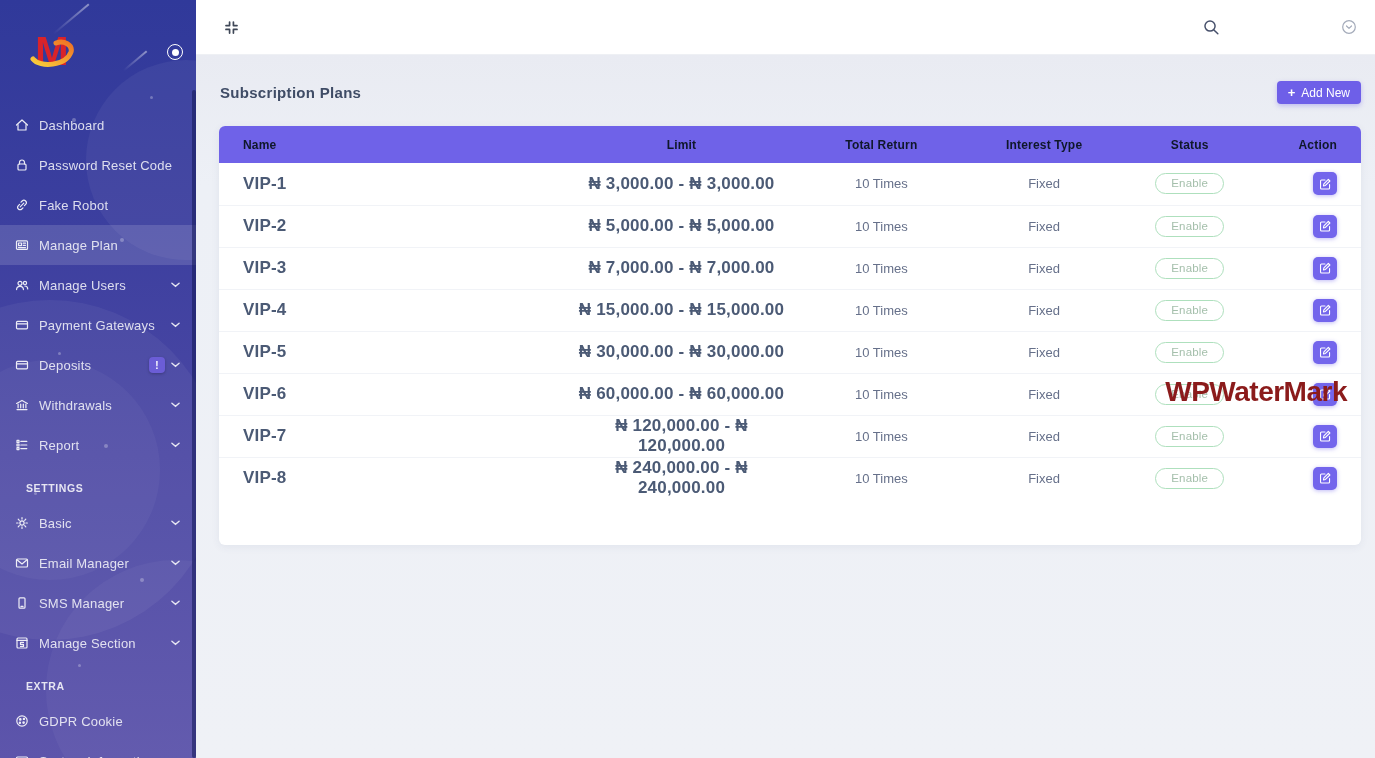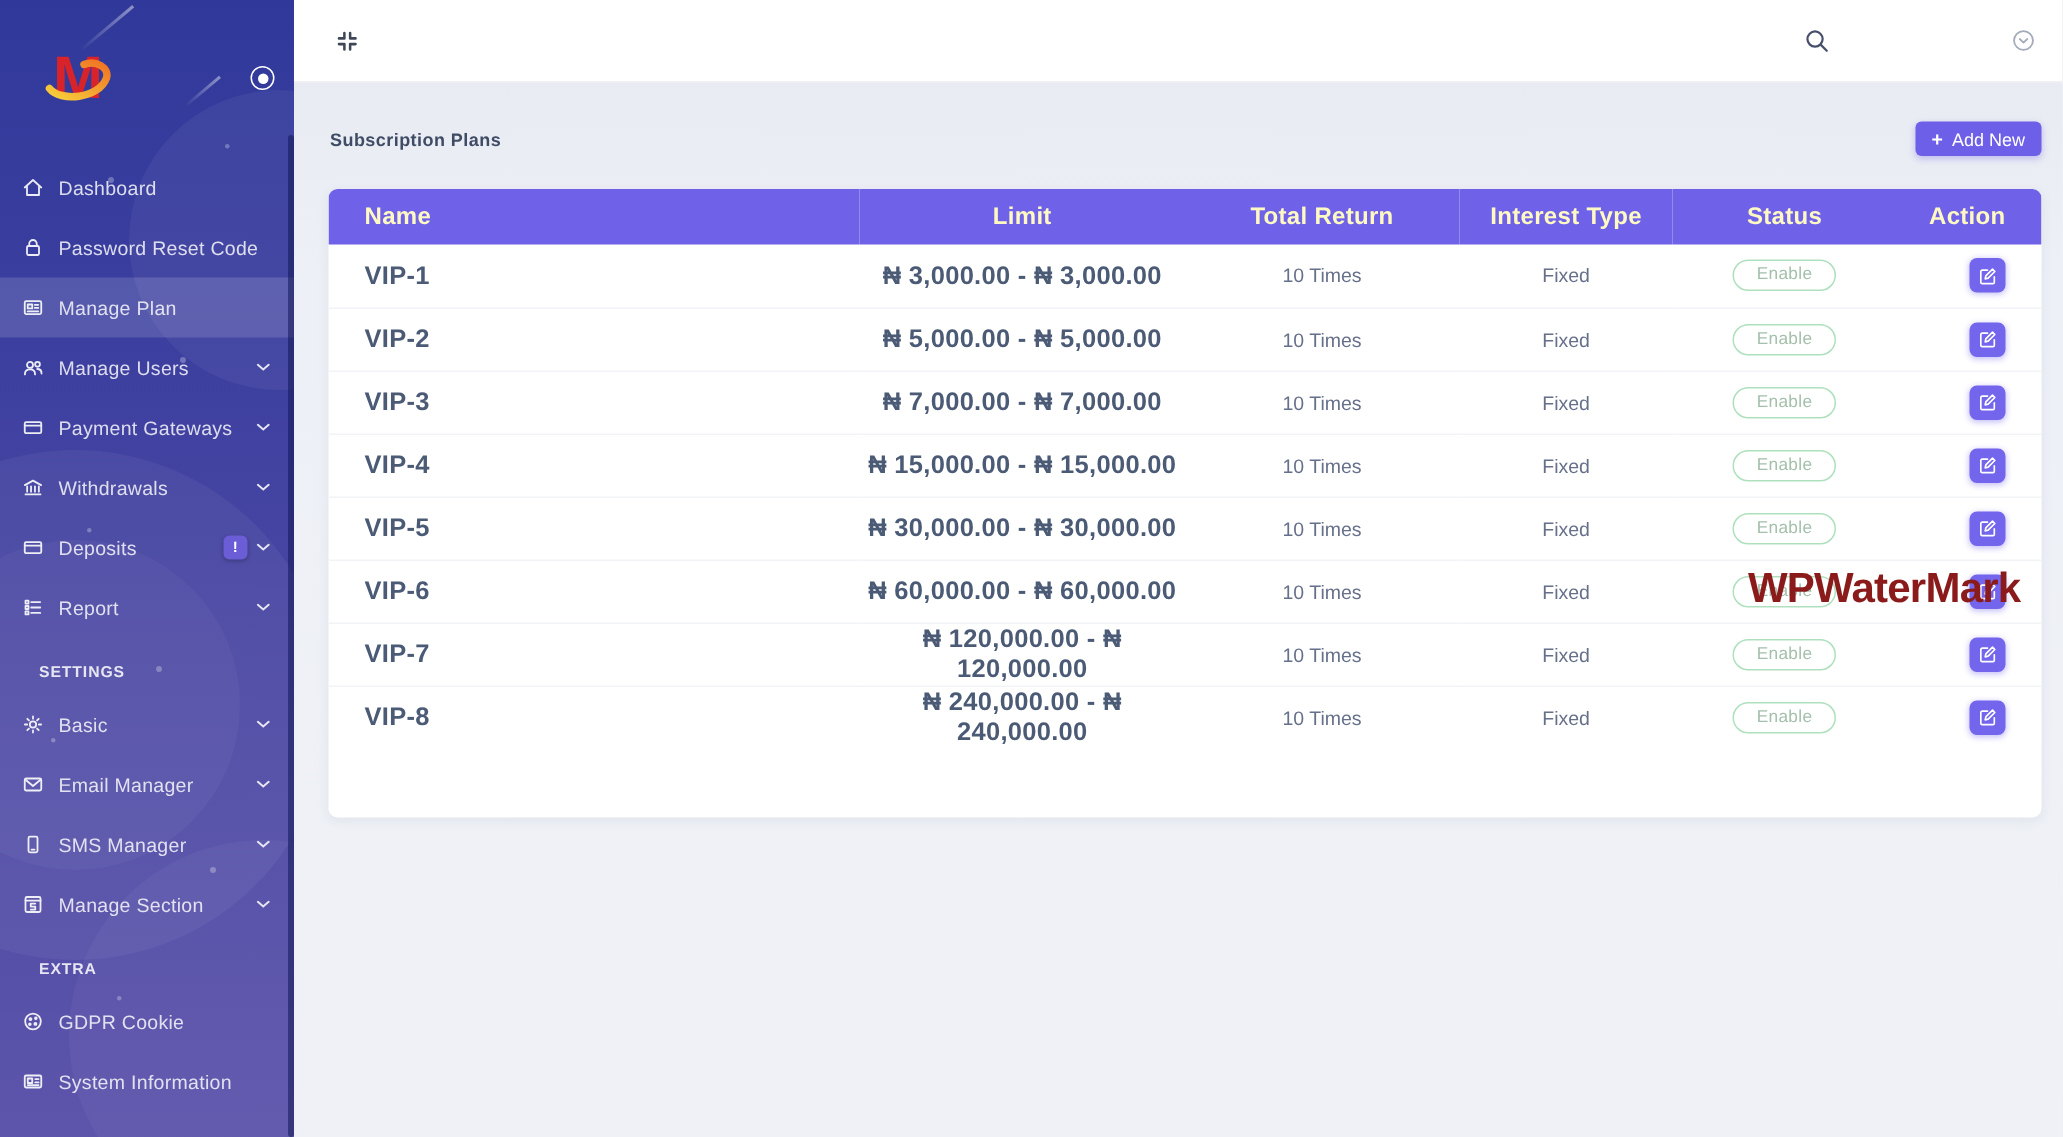--- a/index.html
+++ b/index.html
@@ -39,27 +39,27 @@
   
   .main { position:relative; flex:1; height:758px; display:flex; flex-direction:column; }
   .topbar { height:55px; background:#fff; display:flex; align-items:center; flex:0 0 55px; border-bottom:1px solid #eef0f4; }
   .iconbtn { background:none; border:none; cursor:pointer; display:flex; align-items:center; justify-content:center; padding:4px; }
   .btn-compress { margin-left:23px; }
   .btn-search { margin-left:auto; margin-right:112px; }
   .btn-user { margin-right:14px; }
 
   .content { flex:1; background:linear-gradient(180deg,#e9ebf2 0%, #edf0f6 130px, #eff1f6 100%); }
   .page-head { display:flex; align-items:center; padding:26px 14px 22px 24px; }
-  .page-title { font-size:12px; font-weight:bold; color:#3f4c66; letter-spacing:0.3px; }
+  .page-title { font-size:15px; font-weight:bold; color:#3f4c66; letter-spacing:0.3px; }
   .add-btn { margin-left:auto; background:#6e5fe8; color:#fff; border:none; border-radius:4px; height:23px; padding:0 11px; font-size:12px; font-family:inherit; display:flex; align-items:center; gap:6px; cursor:pointer; box-shadow:0 2px 5px rgba(110,95,232,0.35); }
   .add-btn .plus { font-size:13px; font-weight:bold; line-height:1; }
 
   .card { margin:0 14px 0 23px; background:#fff; border-radius:6px; box-shadow:0 2px 8px rgba(60,70,110,0.07); overflow:hidden; padding-bottom:46px; }
   table { width:100%; border-collapse:collapse; table-layout:fixed; }
-  thead th { background:#6f62e8; color:#fef9c3; font-size:16px; font-weight:bold; height:37px; letter-spacing:0.2px; }
+  thead th { background:#6f62e8; color:#0f172a; font-size:12px; font-weight:bold; height:37px; letter-spacing:0.2px; }
   th.c-name, td.c-name { text-align:left; padding-left:24px; width:31%; }
   th.c-limit, td.c-limit { text-align:center; width:19%; }
   th.c-return, td.c-return { text-align:center; width:16%; }
   th.c-interest, td.c-interest { text-align:center; width:12.5%; }
   th.c-status, td.c-status { text-align:center; width:13%; }
   th.c-action, td.c-action { text-align:right; padding-right:24px; width:8.5%;margin-top:28px; }
   tbody td { height:42px; vertical-align:middle; }
   tbody tr + tr td { border-top:1px solid #f1f3f7; }
   td.c-name, td.c-limit { color:#4b5a75; font-size:17px; font-weight:bold; letter-spacing:0.2px; }
   td.c-return, td.c-interest { color:#66708a; font-size:13px; }
@@ -116,20 +116,28 @@
       </div>
 
       <div class="menu-item">
         <svg class="mi" viewBox="0 0 16 16" fill="none" stroke="#fff" stroke-width="1.2" stroke-linecap="round" stroke-linejoin="round">
             <rect x="4" y="7" width="8" height="6" rx="1"></rect>
             <path d="M5.5 7 V5.5 a2.5 2.5 0 0 1 5 0 V7"></path>
           </svg>
         <span class="lbl">Password Reset Code</span>
       </div>
 
+      <div class="menu-item">
+        <svg class="mi" viewBox="0 0 16 16" fill="none" stroke="#fff" stroke-width="1.2" stroke-linecap="round" stroke-linejoin="round">
+            <path d="M6.2 9.8 l3.6 -3.6"></path>
+            <path d="M7 5.2 l1.2 -1.2 a2.4 2.4 0 0 1 3.4 3.4 L10.4 8.6"></path>
+            <path d="M9 10.8 l-1.2 1.2 a2.4 2.4 0 0 1 -3.4 -3.4 L5.6 7.4"></path>
+          </svg>
+        <span class="lbl">Fake Robot</span>
+      </div>
 
       <div class="menu-item active">
         <svg class="mi" viewBox="0 0 16 16" fill="none" stroke="#fff" stroke-width="1.2" stroke-linecap="round" stroke-linejoin="round">
             <rect x="2.5" y="3.8" width="11" height="8.6" rx="1"></rect>
             <rect x="4.5" y="6" width="3" height="2.6"></rect>
             <path d="M9.2 6.2 h2.3 M9.2 8.3 h2.3 M4.5 10.6 h7"></path>
           </svg>
         <span class="lbl">Manage Plan</span>
       </div>
 
@@ -154,39 +162,39 @@
           </svg>
         <span class="lbl">Payment Gateways</span>
         <span class="sp"></span>
         <svg class="chev" viewBox="0 0 10 6" fill="none" stroke="#fff" stroke-width="1.5" stroke-linecap="round">
             <path d="M1 1 l4 3.5 L9 1"></path>
           </svg>
       </div>
 
       <div class="menu-item">
         <svg class="mi" viewBox="0 0 16 16" fill="none" stroke="#fff" stroke-width="1.2" stroke-linecap="round" stroke-linejoin="round">
+            <rect x="2.5" y="4.4" width="11" height="7.4" rx="1"></rect>
+            <path d="M2.5 6.8 h11"></path>
+          </svg>
+        <span class="lbl">Deposits</span>
+        <span class="sp"></span>
+        <span class="mbadge">!</span>
+        <svg class="chev" viewBox="0 0 10 6" fill="none" stroke="#fff" stroke-width="1.5" stroke-linecap="round">
+            <path d="M1 1 l4 3.5 L9 1"></path>
+          </svg>
+      </div>
+
+      <div class="menu-item">
+        <svg class="mi" viewBox="0 0 16 16" fill="none" stroke="#fff" stroke-width="1.2" stroke-linecap="round" stroke-linejoin="round">
             <path d="M2.6 6.4 L8 3.4 l5.4 3"></path>
             <path d="M4.1 7.2 v3.6 M6.7 7.2 v3.6 M9.3 7.2 v3.6 M11.9 7.2 v3.6"></path>
             <path d="M3 12.6 h10"></path>
           </svg>
         <span class="lbl">Withdrawals</span>
         <span class="sp"></span>
-        <svg class="chev" viewBox="0 0 10 6" fill="none" stroke="#fff" stroke-width="1.5" stroke-linecap="round">
-            <path d="M1 1 l4 3.5 L9 1"></path>
-          </svg>
-      </div>
-
-      <div class="menu-item">
-        <svg class="mi" viewBox="0 0 16 16" fill="none" stroke="#fff" stroke-width="1.2" stroke-linecap="round" stroke-linejoin="round">
-            <rect x="2.5" y="4.4" width="11" height="7.4" rx="1"></rect>
-            <path d="M2.5 6.8 h11"></path>
-          </svg>
-        <span class="lbl">Deposits</span>
-        <span class="sp"></span>
-        <span class="mbadge">!</span>
         <svg class="chev" viewBox="0 0 10 6" fill="none" stroke="#fff" stroke-width="1.5" stroke-linecap="round">
             <path d="M1 1 l4 3.5 L9 1"></path>
           </svg>
       </div>
 
       <div class="menu-item">
         <svg class="mi" viewBox="0 0 16 16" fill="none" stroke="#fff" stroke-width="1.2" stroke-linecap="round" stroke-linejoin="round">
             <rect x="3" y="3.4" width="2" height="2"></rect>
             <path d="M6.8 4.4 h6"></path>
             <rect x="3" y="7" width="2" height="2"></rect>

